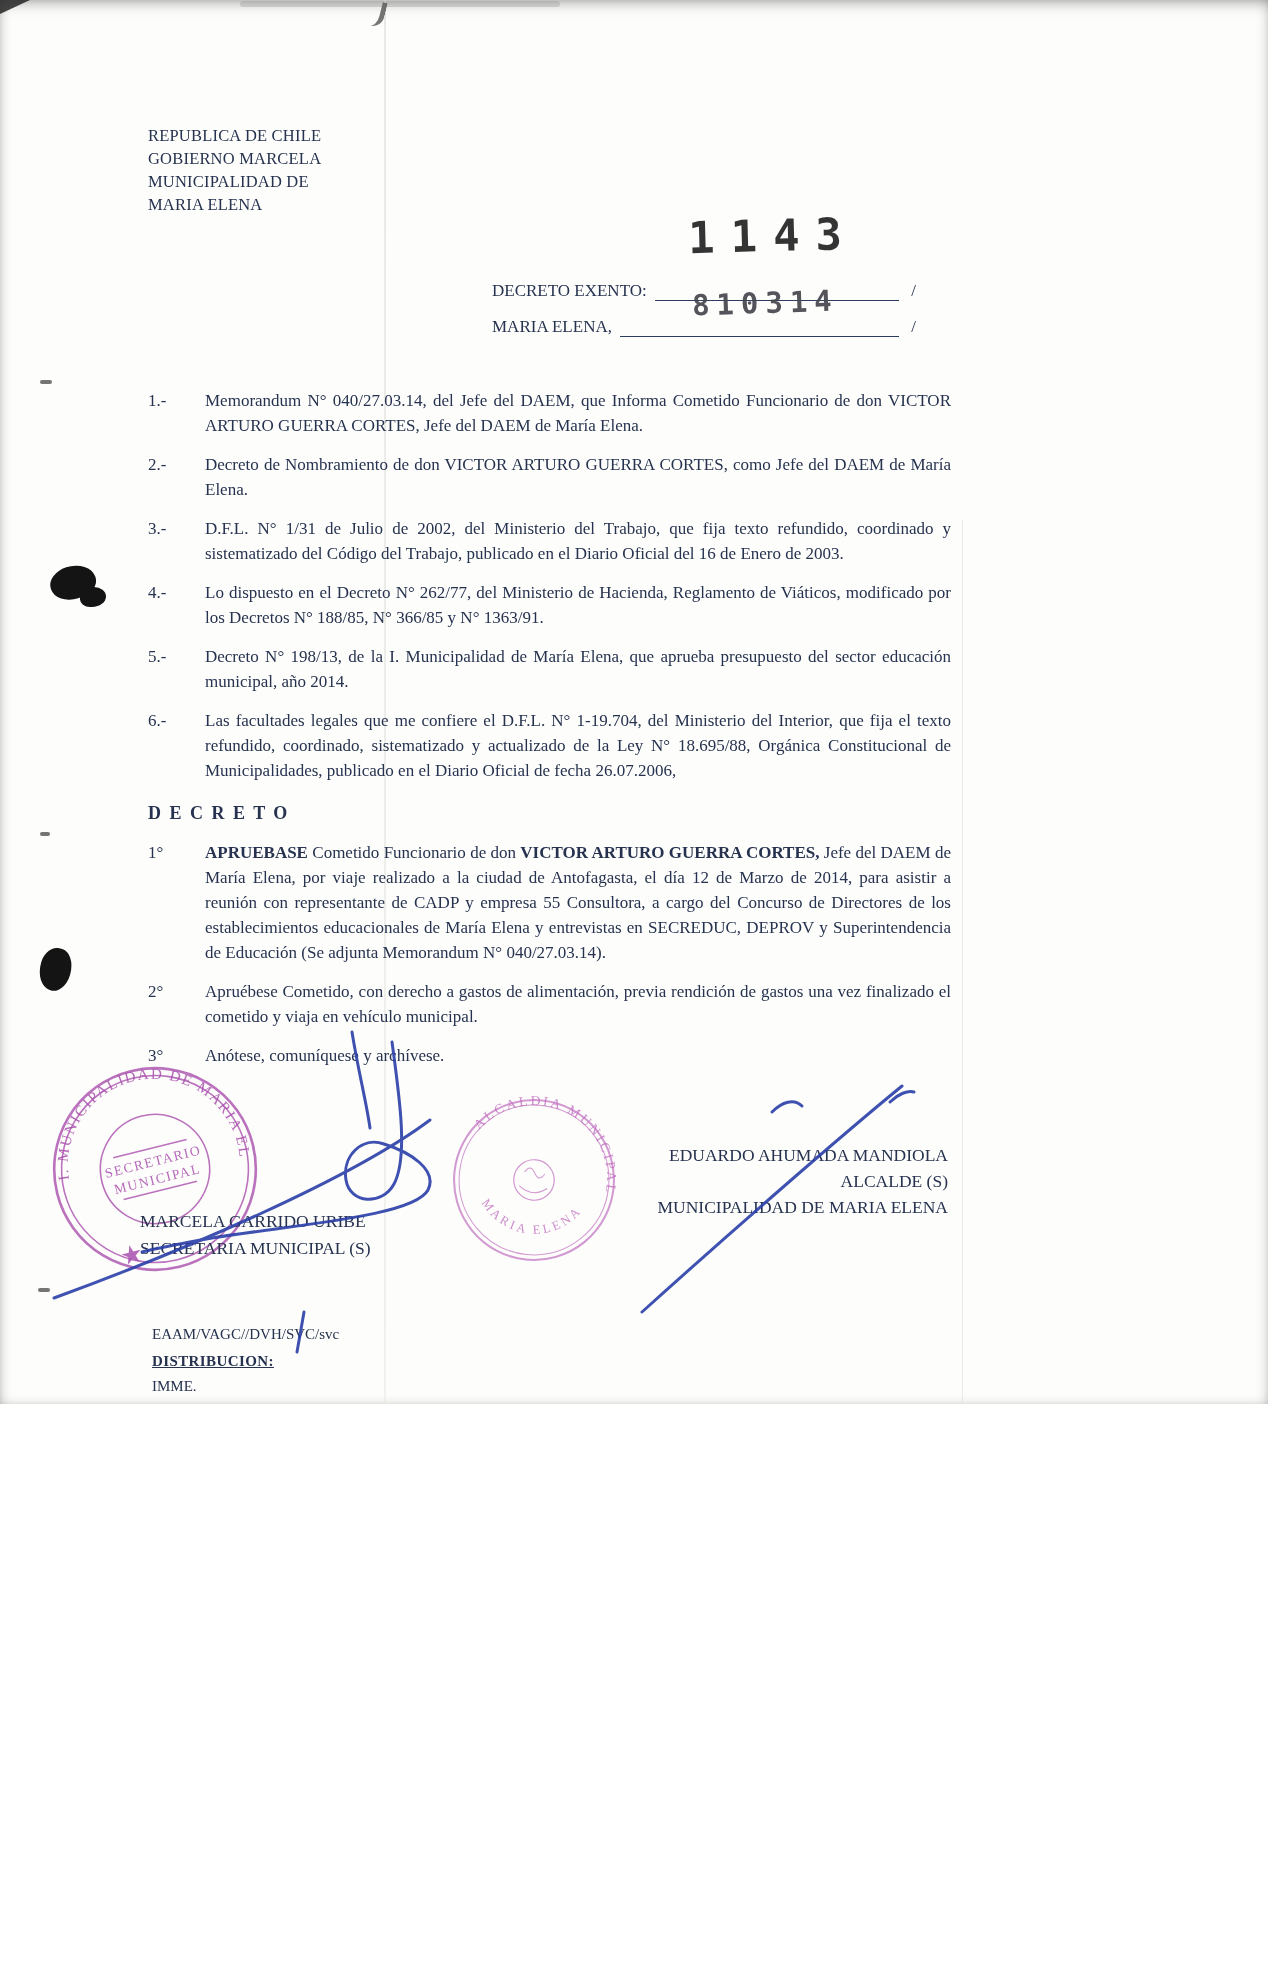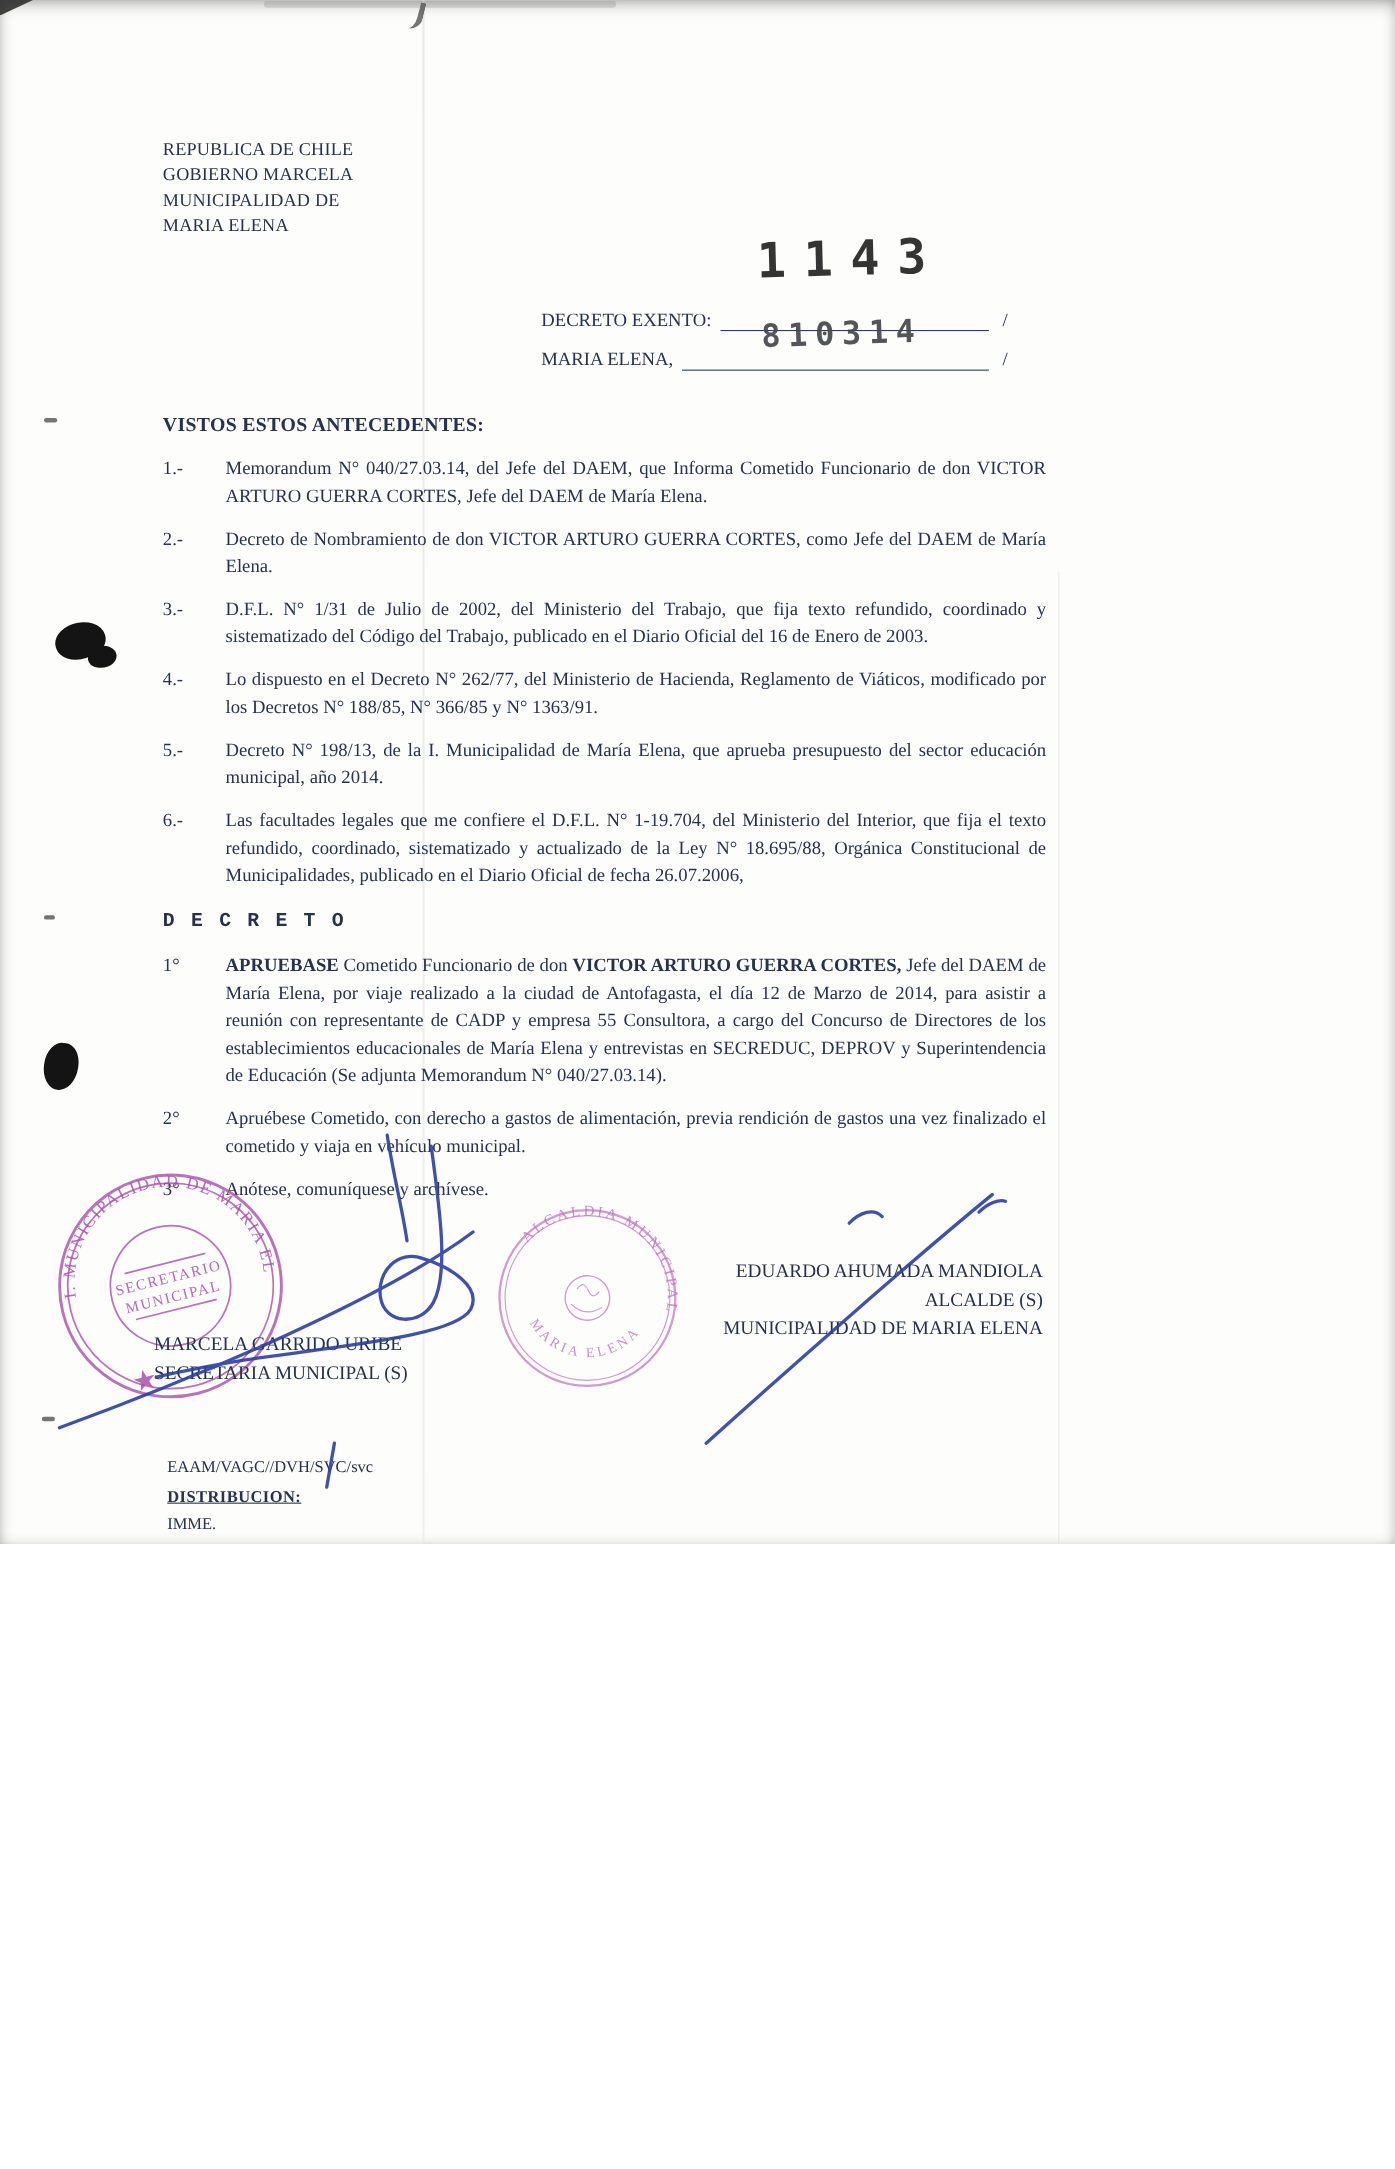--- a/index.html
+++ b/index.html
@@ -43,21 +43,21 @@
     position:absolute;left:200px;top:6px;
     font-family:"DejaVu Sans Mono",monospace;font-weight:bold;font-size:29px;
     letter-spacing:7px;color:#46464e;transform:rotate(-2deg);opacity:.92;
   }
   
   .doc-body{position:absolute;left:148px;top:374px;width:803px;font-size:17px;line-height:25px;}
   .vistos-heading{font-size:18px;font-weight:bold;margin:0 0 12px 0;letter-spacing:.3px;}
   .v-item{display:flex;margin-top:14px;}
   .v-num{width:57px;flex:none;}
   .v-text{flex:1;text-align:justify;}
-  .decreto-heading{font-size:18px;font-weight:bold;margin:18px 0 4px 0;letter-spacing:2px;font-family:Liberation Mono, monospace;}
+  .decreto-heading{font-size:18px;font-weight:bold;margin:18px 0 4px 0;letter-spacing:2px;}
   .b{font-weight:bold;}
   
   .sig-left{position:absolute;left:140px;top:1208px;font-size:17.5px;line-height:27px;}
   .sig-right{position:absolute;left:612px;top:1142px;width:336px;font-size:17.5px;line-height:26px;text-align:right;}
   .stamp{position:absolute;}
   .stamp-left{left:50px;top:1064px;transform:rotate(-14deg);}
   .stamp-right{left:448px;top:1094px;transform:rotate(6deg);}
   .pen{position:absolute;left:0;top:0;pointer-events:none;}
   
   .distribution{position:absolute;left:152px;top:1322px;font-size:15px;line-height:25px;}
@@ -98,21 +98,20 @@
     </div>
     <div class="field-row">
       <span class="field-label">MARIA ELENA,</span>
       <span class="field-line"></span>
       <span class="slash">/</span>
     </div>
     <div class="date-stamp">810314</div>
   </div>
 
   <main class="doc-body">
-    <h2 class="vistos-heading">VISTOS ESTOS ANTECEDENTES:</h2>
 
     <div class="v-item">
       <span class="v-num">1.-</span>
       <div class="v-text">Memorandum N° 040/27.03.14, del Jefe del DAEM,  que Informa Cometido Funcionario de don VICTOR ARTURO GUERRA CORTES, Jefe del DAEM  de María Elena.</div>
     </div>
     <div class="v-item">
       <span class="v-num">2.-</span>
       <div class="v-text">Decreto de Nombramiento de don VICTOR ARTURO GUERRA CORTES, como Jefe del DAEM  de María Elena.</div>
     </div>
     <div class="v-item">

